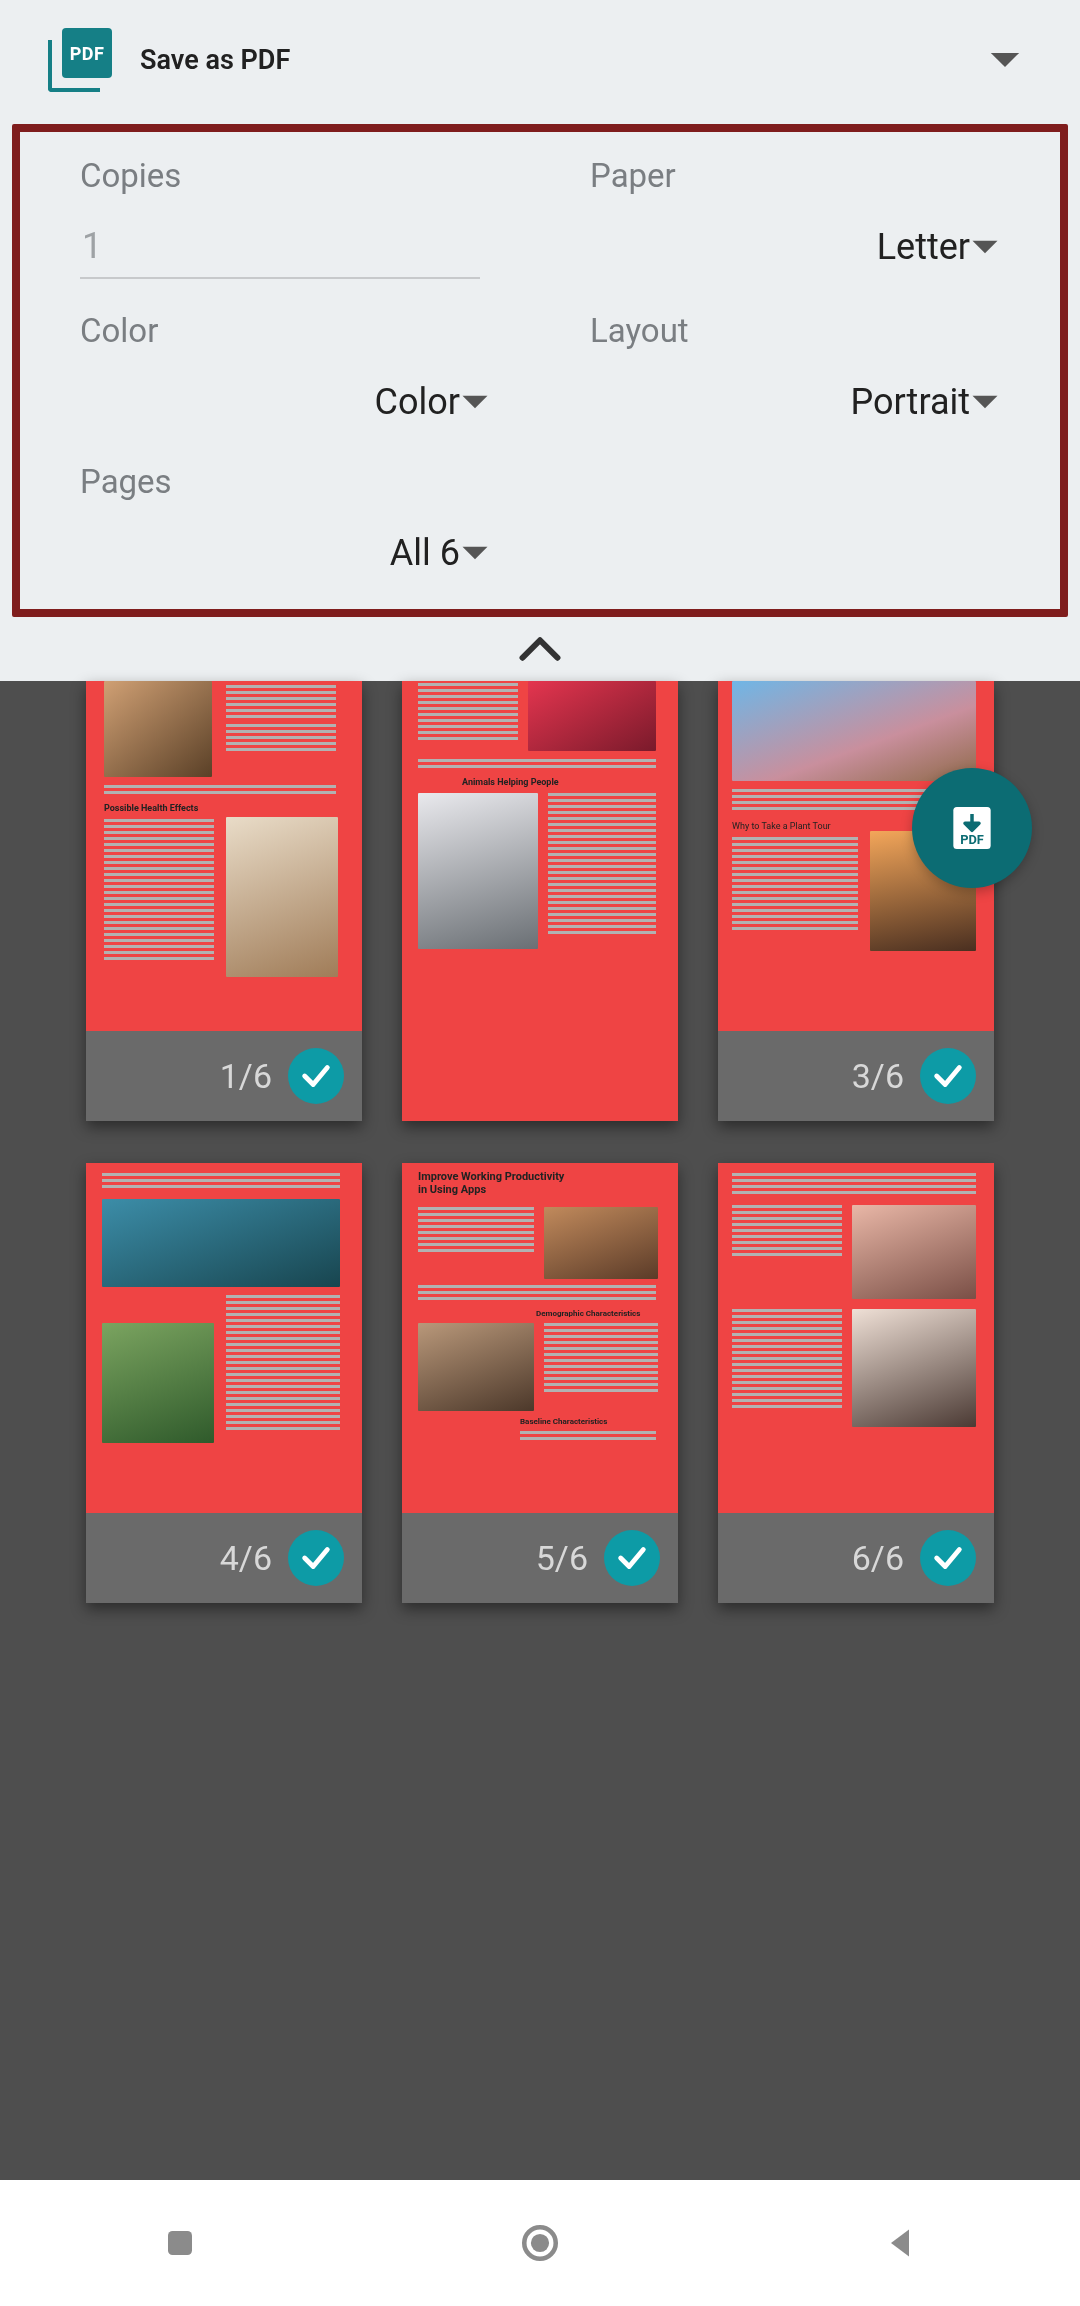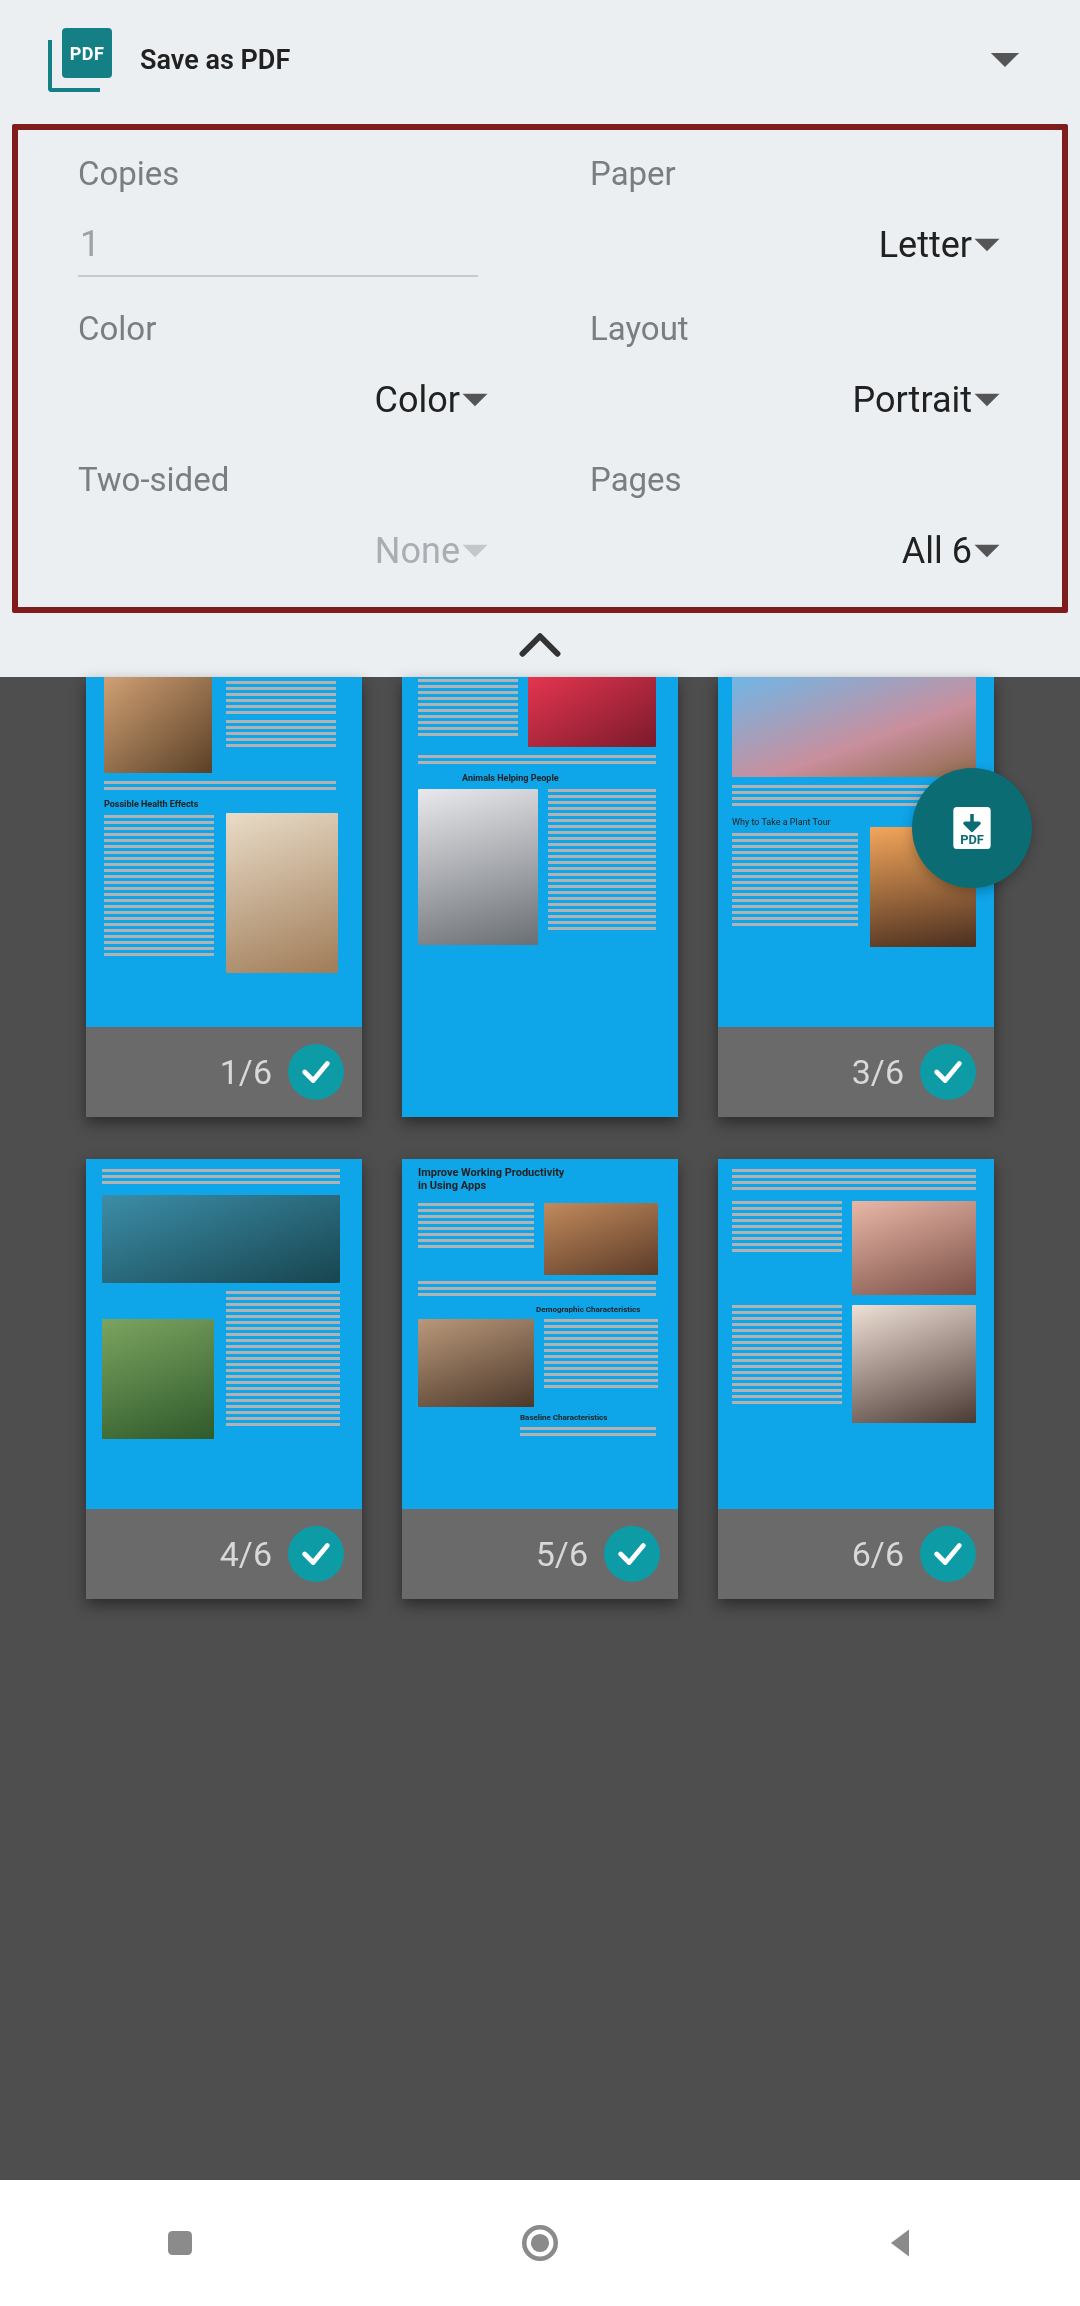--- a/index.html
+++ b/index.html
@@ -71,21 +71,21 @@
   }
   .top-spacer { flex: 1 1 auto; }
   .top-caret {
     margin-right: 10px;
     color: #5a5a5a;
   }
 
   
   .options-panel {
     margin: 4px 12px 0 12px;
-    border: 6px solid #7f1d1d;
+    border: 8px solid #7f1d1d;
     border-radius: 2px;
     background: #eceff1;
     padding: 24px 60px 28px 60px;
     display: grid;
     grid-template-columns: 1fr 1fr;
     column-gap: 100px;
     row-gap: 32px;
   }
   .opt-cell {
     display: flex;
@@ -167,21 +167,21 @@
     align-content: start;
   }
   .page-card {
     background: #6a6a6a;
     display: flex;
     flex-direction: column;
     box-shadow: 0 6px 14px rgba(0,0,0,0.45);
   }
   .page-sheet {
     flex: 1 1 auto;
-    background: #0ea5e9;
+    background: #ef4444;
     margin: 0;
     position: relative;
     overflow: hidden;
   }
   .page-footer {
     height: 90px;
     display: flex;
     align-items: center;
     justify-content: flex-end;
     padding: 0 18px 0 0;
@@ -300,31 +300,20 @@
       <div class="opt-value-row">
         <span class="opt-value">Portrait</span>
         <span class="opt-caret">
           <svg width="30" height="18" viewBox="0 0 24 14">
               <path d="M2 2 L12 12 L22 2 Z" fill="#555"></path>
             </svg>
         </span>
       </div>
     </div>
 
-    <div class="opt-cell">
-      <div class="opt-label">Two-sided</div>
-      <div class="opt-value-row">
-        <span class="opt-value disabled">None</span>
-        <span class="opt-caret disabled">
-          <svg width="30" height="18" viewBox="0 0 24 14">
-              <path d="M2 2 L12 12 L22 2 Z" fill="#c4c7c9"></path>
-            </svg>
-        </span>
-      </div>
-    </div>
 
     <div class="opt-cell">
       <div class="opt-label">Pages</div>
       <div class="opt-value-row">
         <span class="opt-value">All 6</span>
         <span class="opt-caret">
           <svg width="30" height="18" viewBox="0 0 24 14">
               <path d="M2 2 L12 12 L22 2 Z" fill="#555"></path>
             </svg>
         </span>

